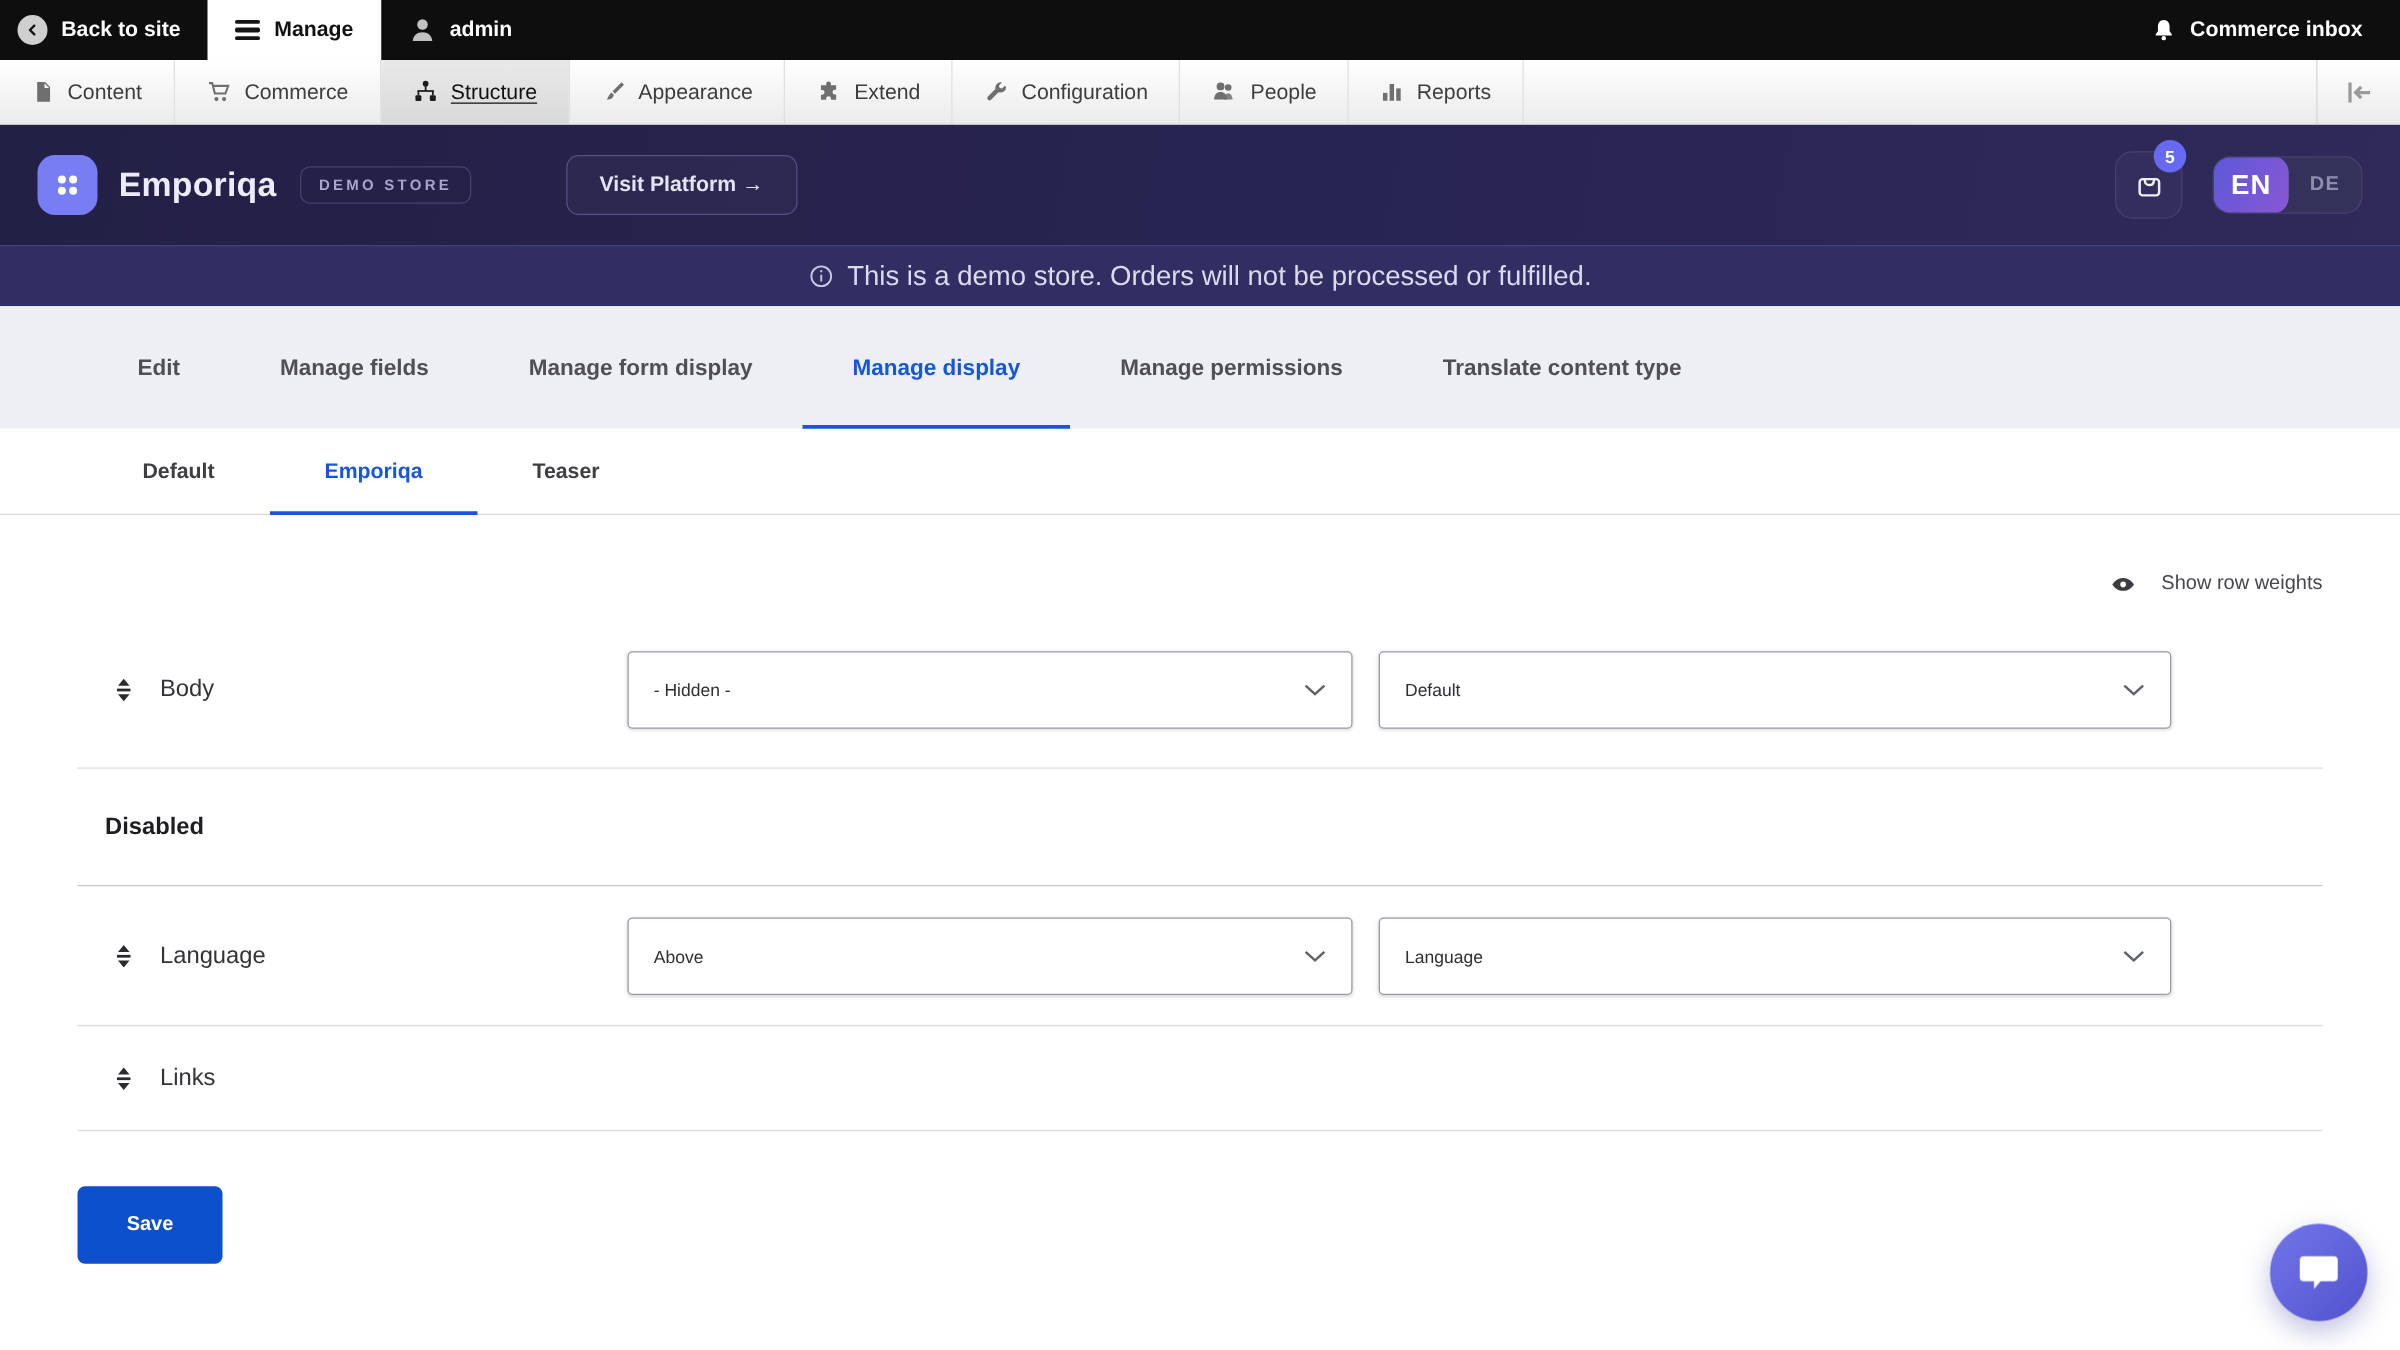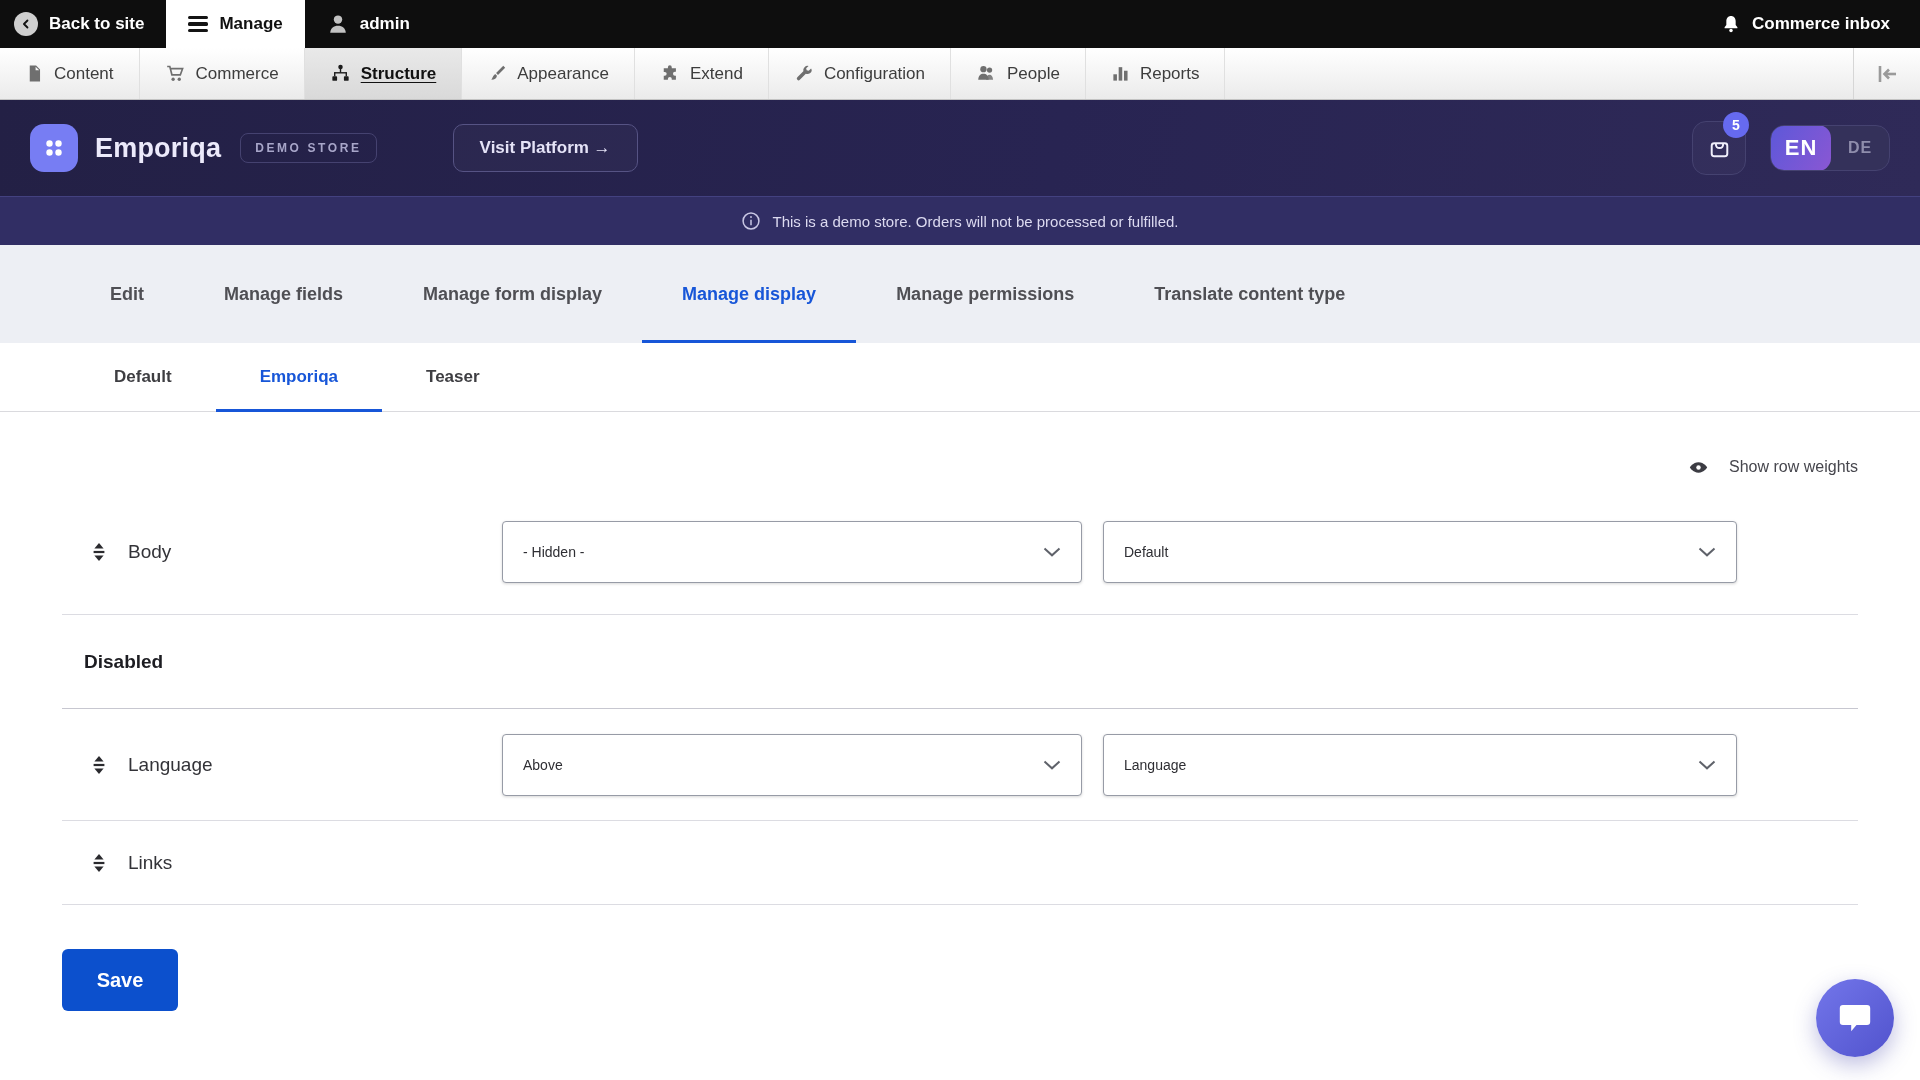--- a/index.html
+++ b/index.html
@@ -16,39 +16,39 @@
   .abar-tab.back { padding-left:14px; }
   .abar-tab.manage { background:#ffffff; color:#111; }
   .back-circle { width:24px; height:24px; border-radius:50%; background:#cfcfcf; display:flex; align-items:center; justify-content:center; }
   .burger { display:flex; flex-direction:column; gap:3px; }
   .burger span { width:20px; height:3.4px; background:#141414; border-radius:1.6px; }
   .abar-right { margin-left:auto; display:flex; align-items:center; gap:11px; padding-right:30px; font-size:17px; font-weight:700; }
 
   
   .toolbar { height:52px; background:linear-gradient(180deg,#ffffff,#ebebeb); border-bottom:1px solid #c3c3c3; display:flex; align-items:stretch; }
   .tb-item { display:flex; align-items:center; gap:10px; padding:0 25px; font-size:17px; color:#3d3d3d; border-right:1px solid #e0e0e0; cursor:pointer; white-space:nowrap; }
-  .tb-item.active { background:linear-gradient(180deg,#e9e9e9,#d9d9d9); color:#111; font-weight:700; }
+  .tb-item.active { background:linear-gradient(180deg,#e9e9e9,#d9d9d9); color:#111; font-weight:400; }
   .tb-item.active .tb-label { text-decoration:underline; text-underline-offset:3px; }
   .tb-right { margin-left:auto; display:flex; align-items:center; border-left:1px solid #d6d6d6; padding:0 20px; cursor:pointer; }
 
   
   .store-header { height:96px; background:linear-gradient(100deg,#232045 0%,#282452 55%,#2f2a58 100%); display:flex; align-items:center; padding:0 30px; }
   .logo-tile { width:48px; height:48px; border-radius:14px; background:#777df3; display:flex; align-items:center; justify-content:center; }
   .brand { margin-left:17px; font-size:27px; font-weight:800; color:#eceafb; letter-spacing:.2px; }
   .demo-badge { margin-left:19px; padding:7px 14px; border:1.5px solid #454270; border-radius:8px; color:#a8a6c9; font-size:12px; font-weight:700; letter-spacing:2.6px; }
   .visit-btn { margin-left:76px; padding:13px 26px; border:1.5px solid #565384; border-radius:10px; background:rgba(255,255,255,.03); color:#e5e3f7; font-size:17px; font-weight:600; cursor:pointer; }
   .header-right { margin-left:auto; display:flex; align-items:center; gap:24px; }
   .bag-btn { position:relative; width:54px; height:54px; border:1.5px solid #454270; border-radius:14px; background:rgba(255,255,255,.03); display:flex; align-items:center; justify-content:center; cursor:pointer; }
   .bag-badge { position:absolute; top:-10px; right:-4px; width:26px; height:26px; border-radius:50%; background:#666af0; color:#fff; font-size:14px; font-weight:700; display:flex; align-items:center; justify-content:center; }
   .lang-toggle { display:flex; align-items:center; width:120px; height:46px; background:#34315a; border:1px solid #454270; border-radius:14px; overflow:hidden; }
   .lang-en { width:60px; height:46px; border-radius:13px; background:linear-gradient(120deg,#5d58d9,#8a57d3); color:#fff; font-size:22px; font-weight:700; letter-spacing:1px; display:flex; align-items:center; justify-content:center; cursor:pointer; }
   .lang-de { flex:1; text-align:center; color:#8f8dac; font-size:16px; font-weight:700; letter-spacing:1px; cursor:pointer; }
 
   
-  .demo-banner { height:49px; background:#312e64; border-top:1px solid #434180; display:flex; align-items:center; justify-content:center; gap:11px; color:#dcdaf0; font-size:15px; }
+  .demo-banner { height:49px; background:#312e64; border-top:1px solid #434180; display:flex; align-items:center; justify-content:center; gap:11px; color:#dcdaf0; font-size:22px; }
 
   
   .primary-tabs { height:98px; background:#edeff4; display:flex; align-items:stretch; padding-left:70px; }
   .ptab { display:flex; align-items:center; padding:0 40px; font-size:18px; font-weight:600; color:#4f4f54; position:relative; cursor:pointer; white-space:nowrap; }
   .ptab.active { color:#1756d8; }
   .ptab.active::after { content:""; position:absolute; left:0; right:0; bottom:0; height:3px; background:#1756d8; }
 
   
   .secondary-tabs { height:69px; background:#fff; border-bottom:1px solid #dadade; display:flex; align-items:stretch; padding-left:70px; }
   .stab { display:flex; align-items:center; padding:0 44px; font-size:17px; font-weight:700; color:#3e3e42; position:relative; cursor:pointer; }
@@ -68,21 +68,21 @@
   .ft-row.language-row { height:112px; }
   .ft-row.links-row { height:84px; }
   .f-cell { display:flex; align-items:center; gap:22px; padding-left:30px; font-size:19px; color:#333338; }
   .section-title { padding-left:22px; font-size:19px; font-weight:700; color:#1d1d22; }
   .drag-handle { cursor:grab; flex:0 0 auto; }
 
   .select { height:62px; background:#fff; border:1px solid #979ba6; border-radius:4px; box-shadow:0 1px 3px rgba(0,0,0,.16); display:flex; align-items:center; justify-content:space-between; padding:0 20px; font-size:14px; color:#2e2e33; cursor:pointer; }
   .select.label-col { width:580px; }
   .select.format-col { width:634px; }
 
-  .save-btn { margin-top:44px; width:116px; height:62px; background:#0c50cd; border:none; border-radius:6px; color:#fff; font-family:"Liberation Sans",sans-serif; font-size:20px; font-weight:700; cursor:pointer; }
+  .save-btn { margin-top:44px; width:116px; height:62px; background:#0c50cd; border:none; border-radius:6px; color:#fff; font-family:"Liberation Sans",sans-serif; font-size:16px; font-weight:700; cursor:pointer; }
 
   
   .chat-btn { position:fixed; right:26px; bottom:23px; width:78px; height:78px; border-radius:50%; background:linear-gradient(135deg,#7376ea,#5153cd); display:flex; align-items:center; justify-content:center; box-shadow:0 8px 22px rgba(70,70,170,.35); cursor:pointer; }
 </style>
 </head>
 <body>
 
 <div class="admin-bar">
   <div class="abar-tab back">
     <span class="back-circle">

